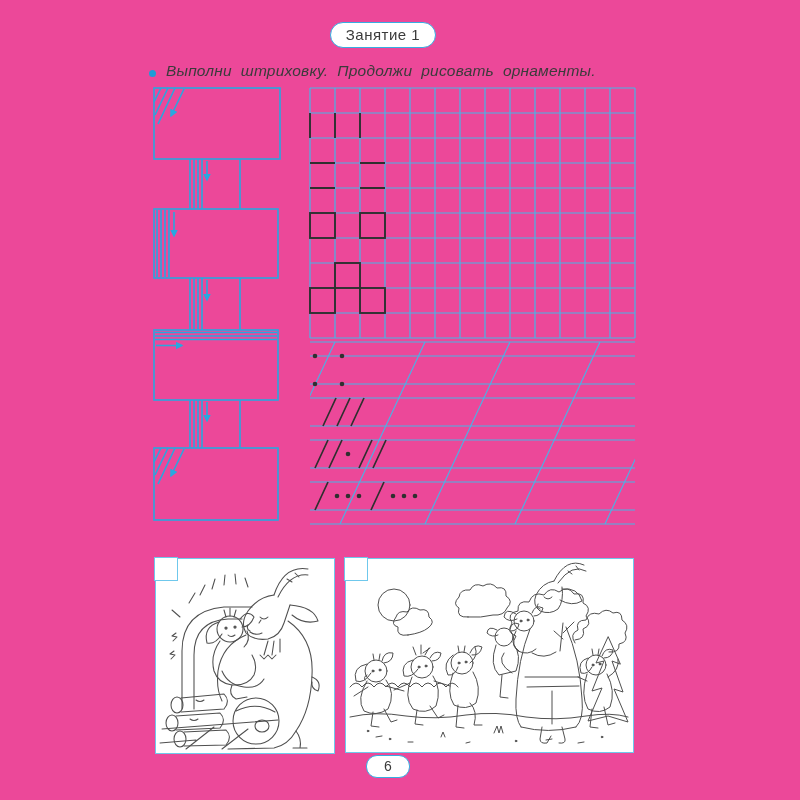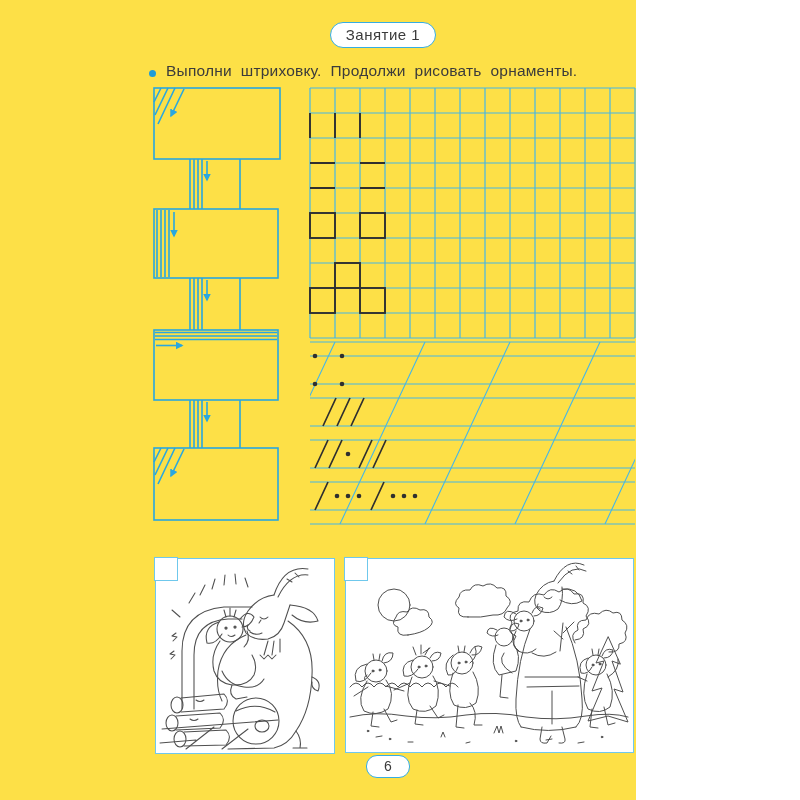--- a/index.html
+++ b/index.html
@@ -1,21 +1,21 @@
 <!DOCTYPE html>
 <html><head>
 <meta charset="utf-8">
 <style>
   html,body{margin:0;padding:0;background:#ffffff;}
-  .page{position:relative;width:636px;height:800px;background:#fde047;overflow:hidden;
+  .page{position:relative;width:800px;height:800px;background:#ec4899;overflow:hidden;
         font-family:"Liberation Sans", sans-serif;color:#3b3b3b;}
   .badge{position:absolute;left:330px;top:22px;width:104px;height:24px;
          border:1.6px solid #36ade2;border-radius:13px;background:#fff;
          font-size:15px;line-height:24px;text-align:center;letter-spacing:.5px;}
-  .task{position:absolute;left:149px;display:flex;align-items:center;}
+  .task{position:absolute;left:149px;display:flex;align-items:center;font-style:italic;}
   .task .bullet{width:7px;height:7px;border-radius:50%;background:#1e9cd7;
                 margin:6px 10px 0 0;flex:0 0 auto;}
   .task .txt{font-size:15.5px;line-height:19px;word-spacing:4.5px;letter-spacing:.2px;}
   .task1{top:61px;width:520px;}
   .task2{top:529px;width:420px;}
   svg{position:absolute;display:block;}
   .exercise{left:140px;top:80px;}
   .frame{position:absolute;border:1.6px solid #6fc8ec;background:#fff;}
   .frame1{left:155px;top:558px;width:178px;height:194px;}
   .frame2{left:345px;top:558px;width:287px;height:193px;}

